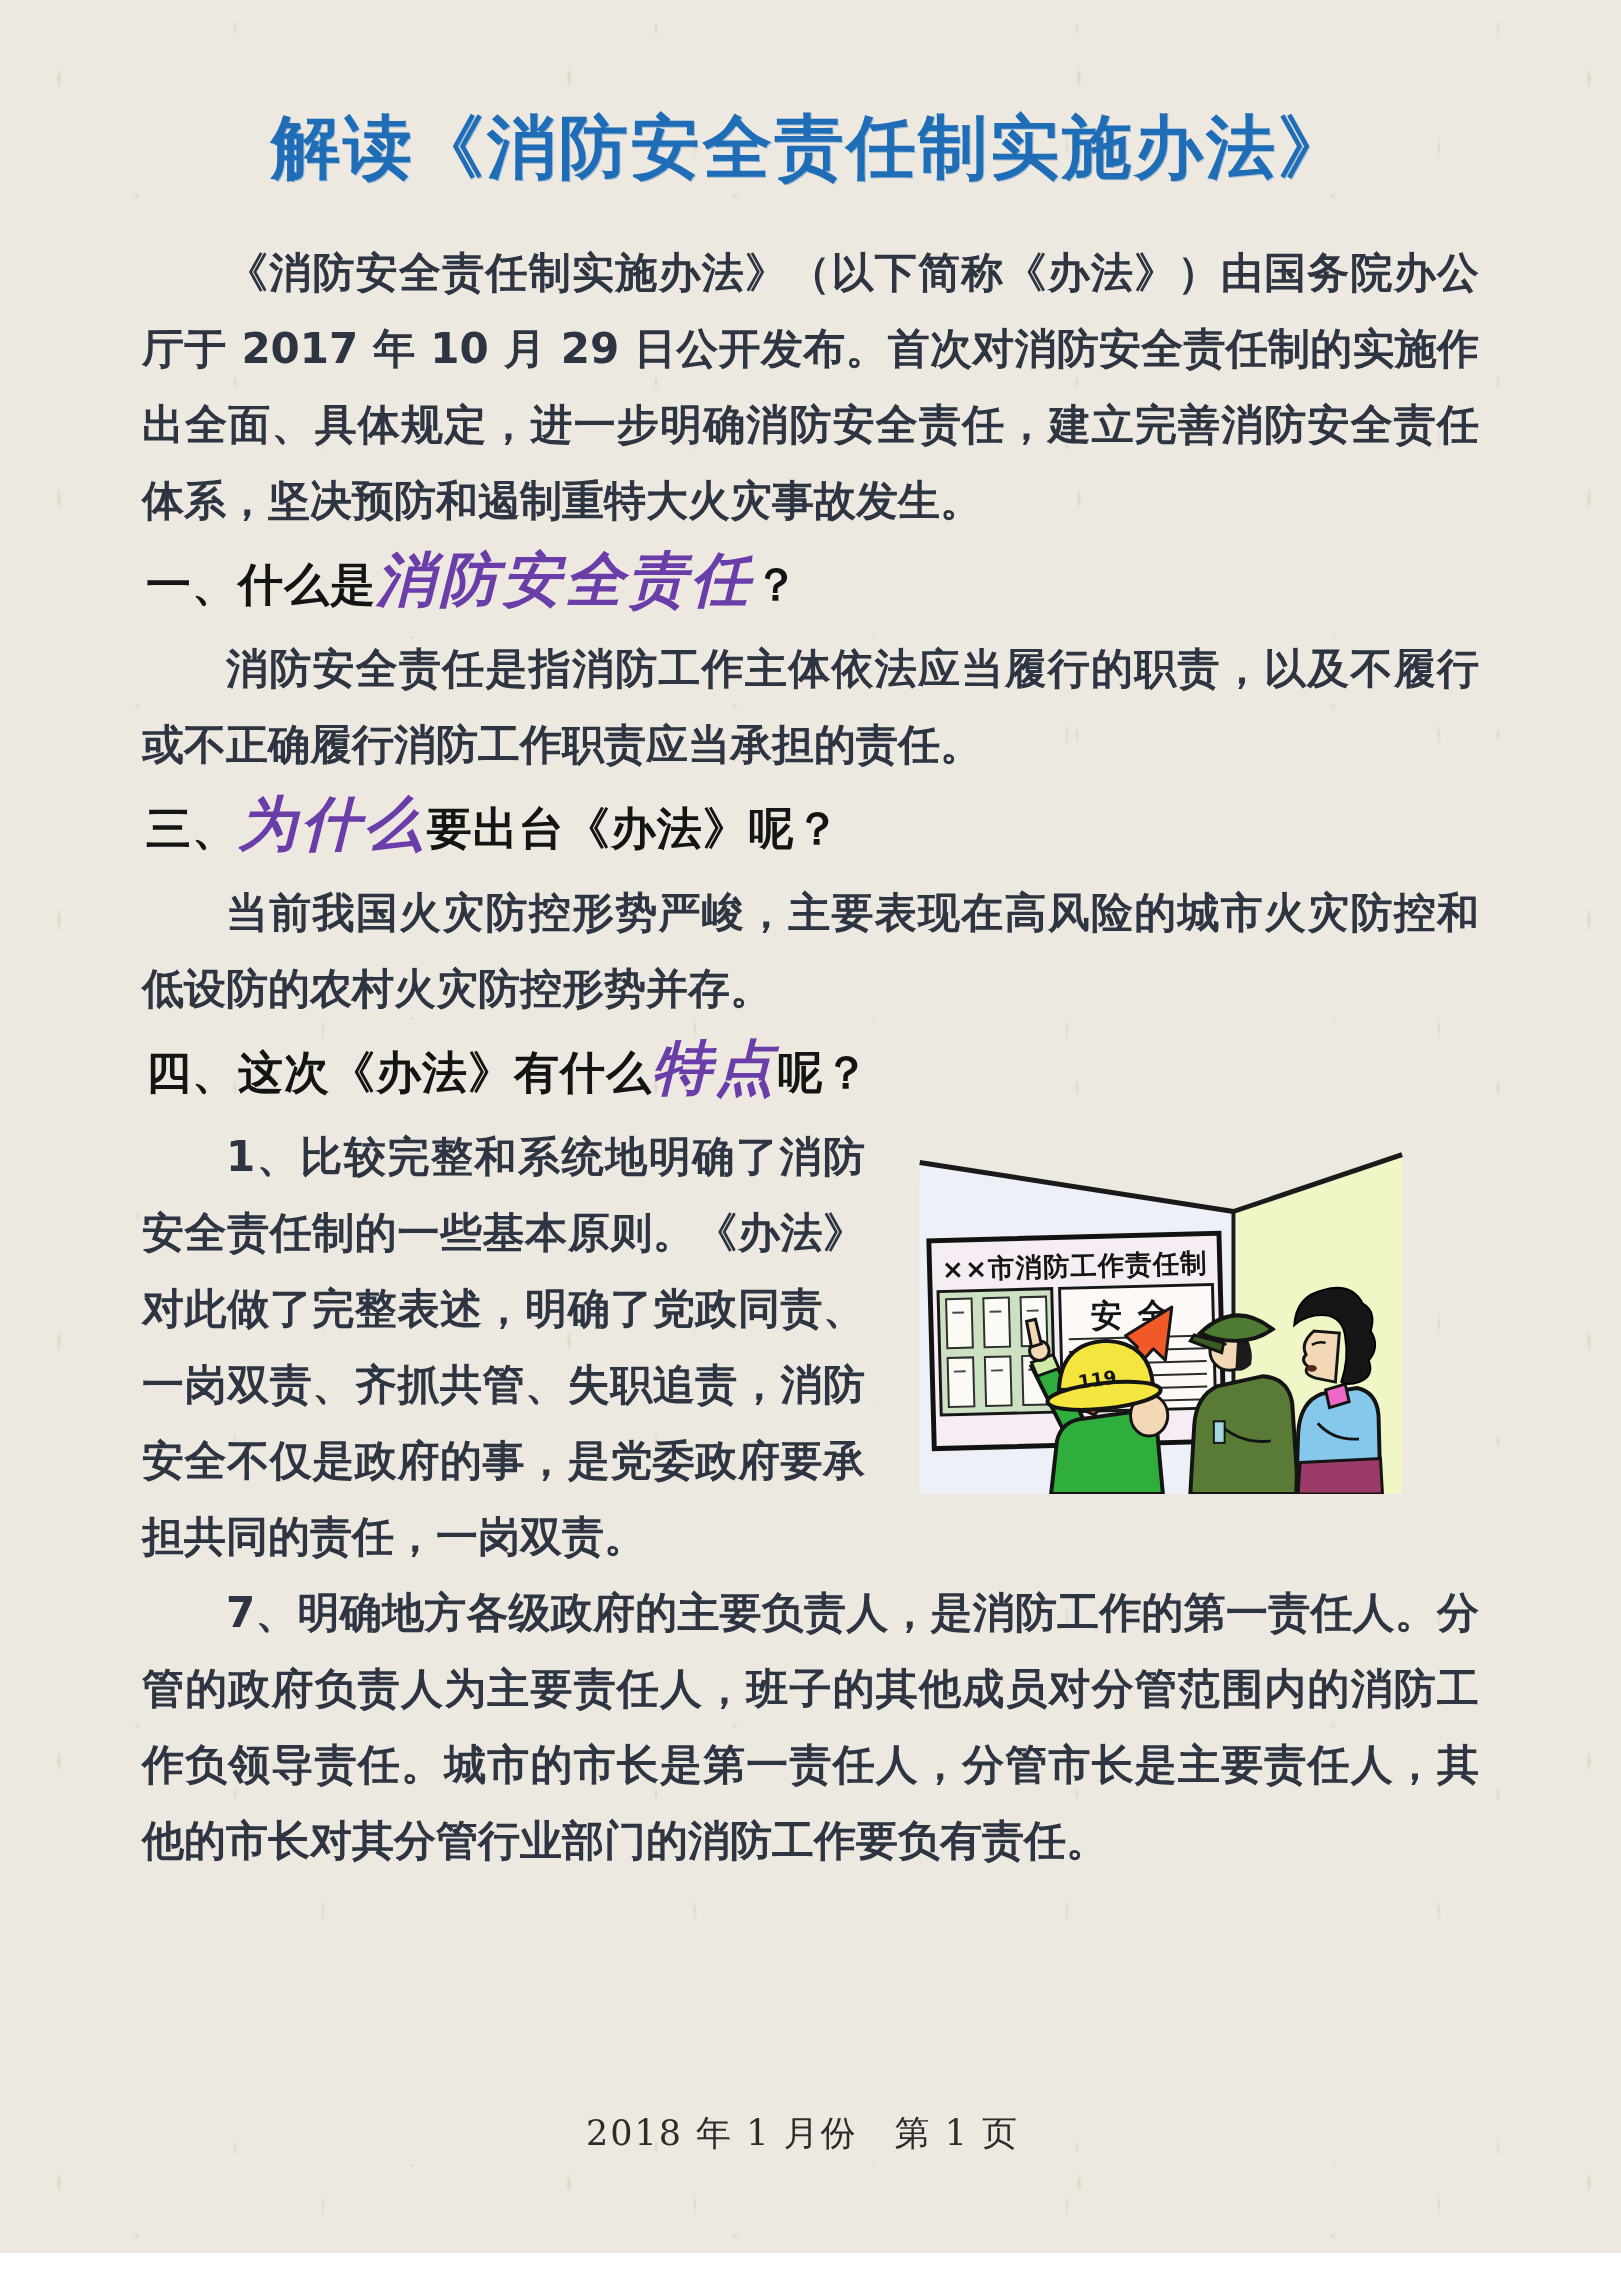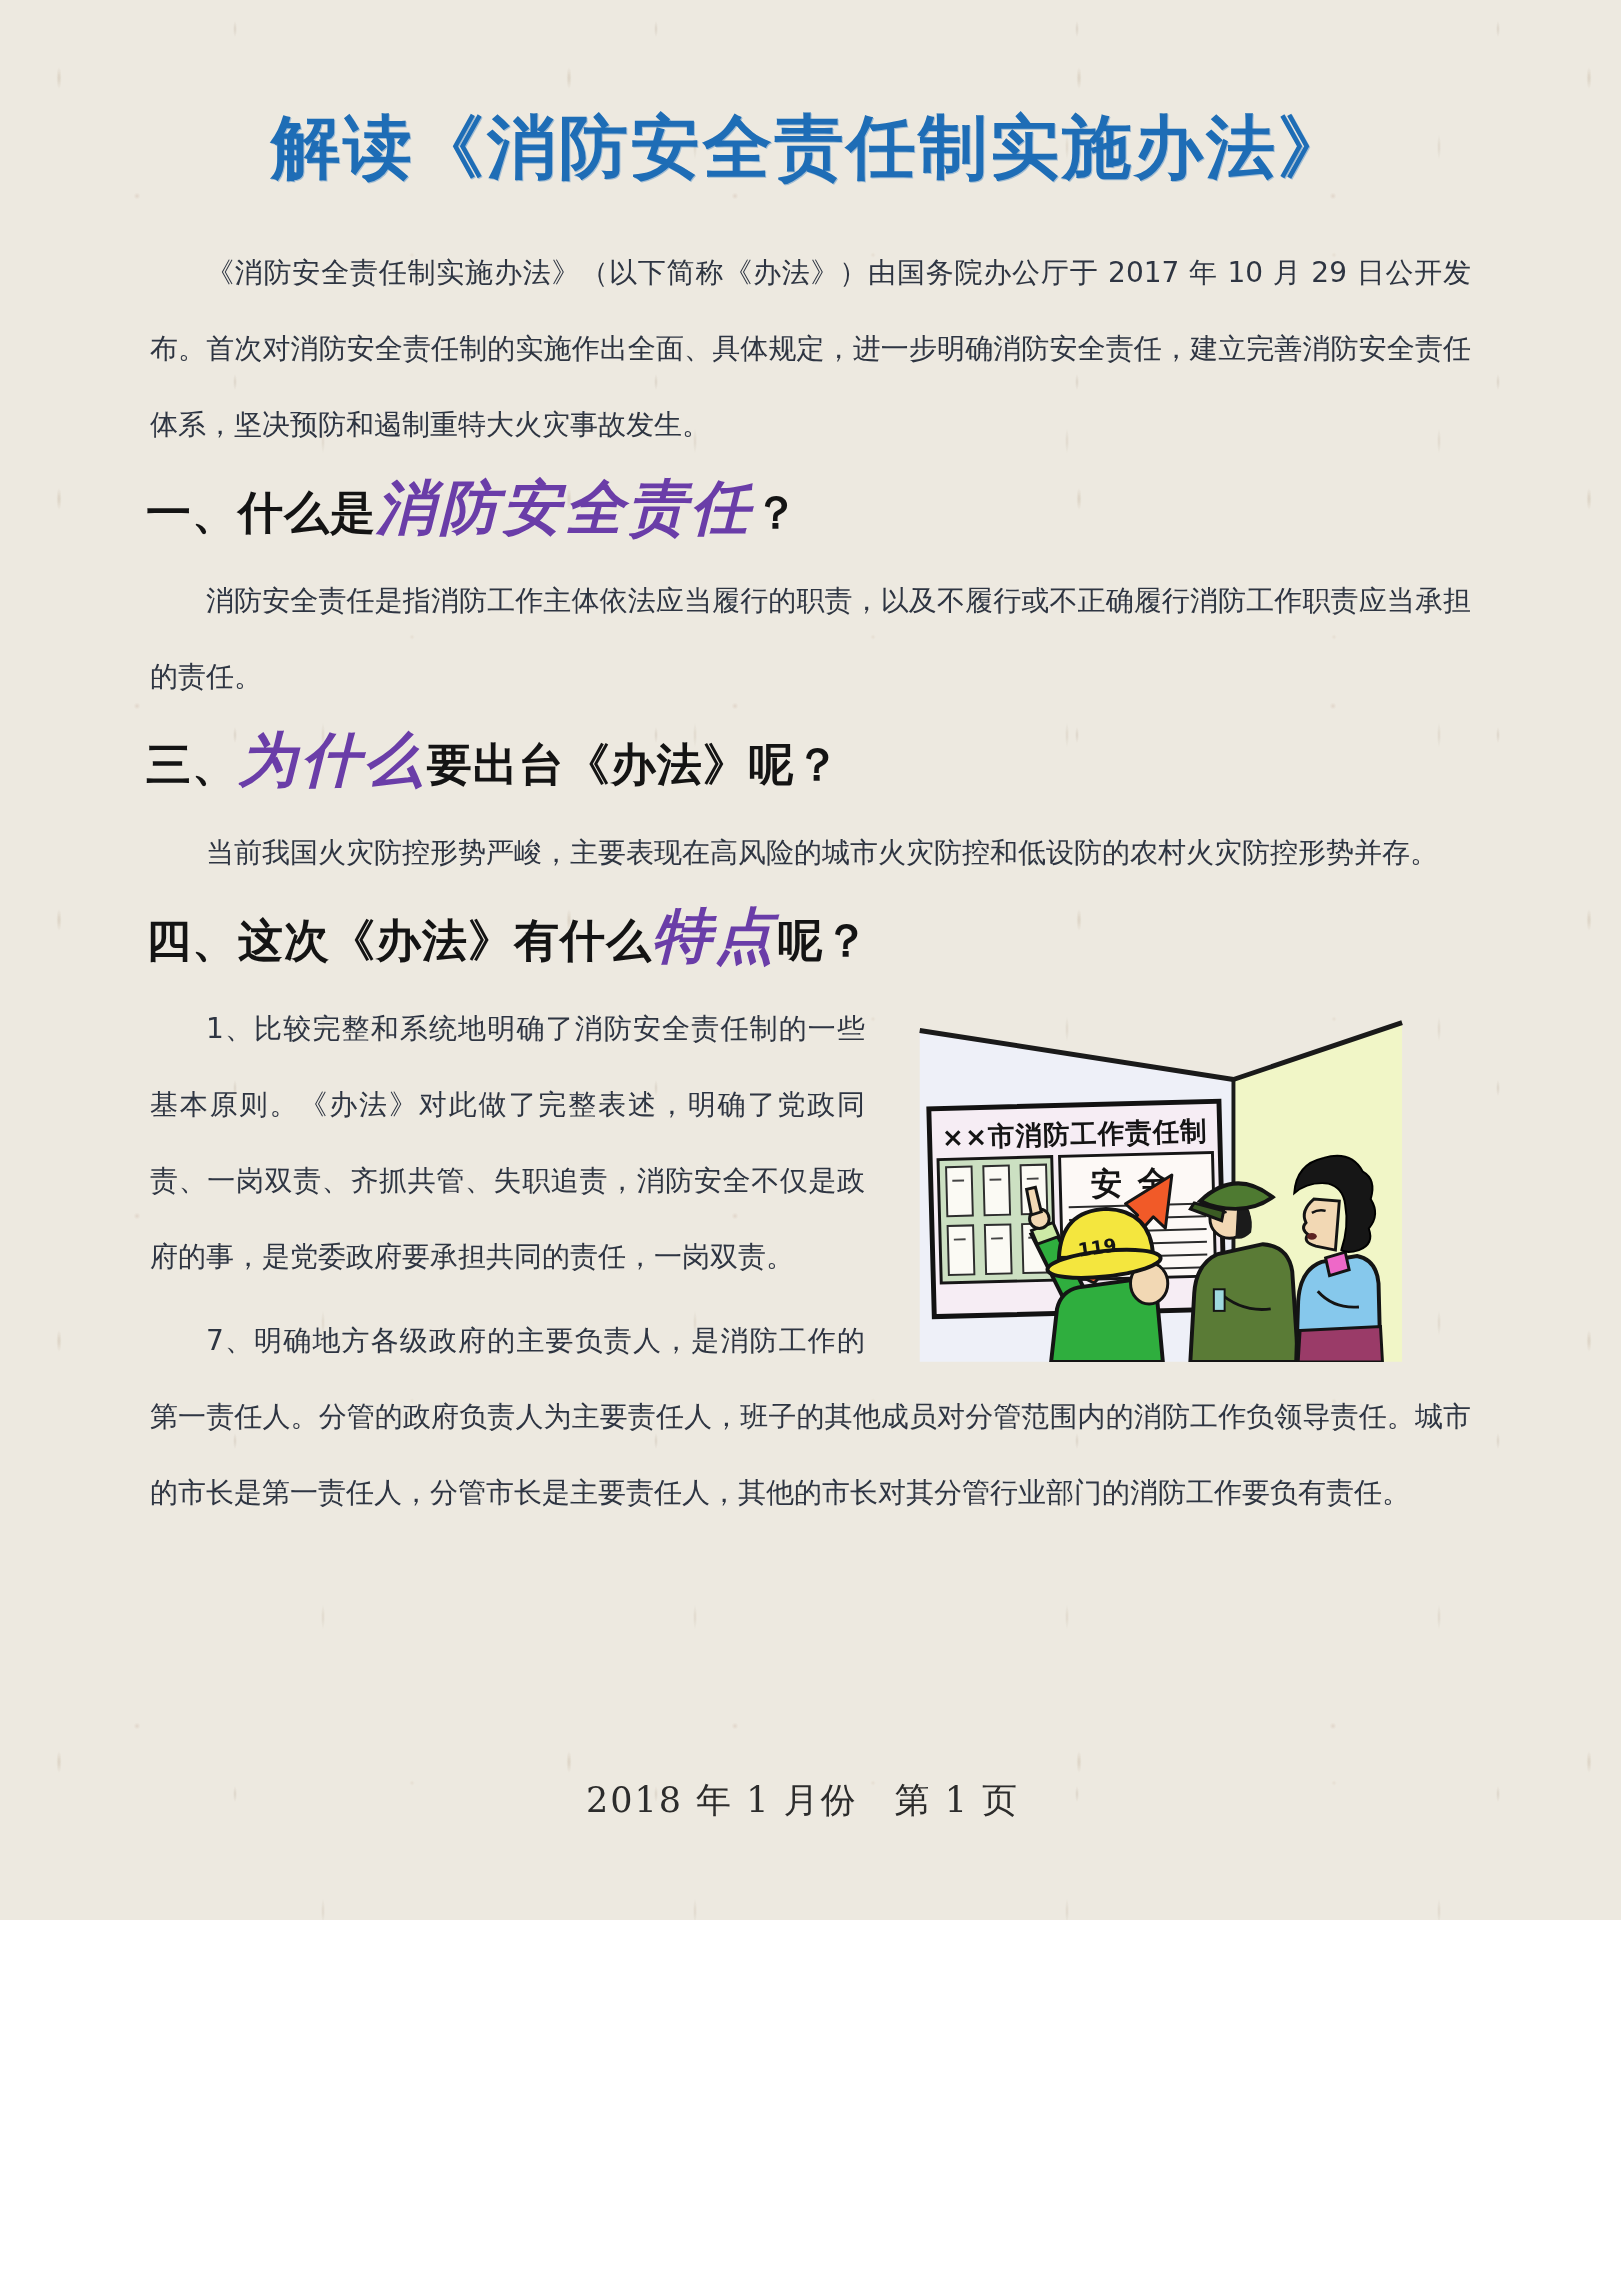--- a/index.html
+++ b/index.html
@@ -1,39 +1,39 @@
 <!DOCTYPE html>
 <html><head>
 <meta charset="utf-8">
 <style>
   html,body{margin:0;padding:0;}
   body{width:1621px;height:2293px;}
   .page{
-    position:relative;width:1621px;height:1920px;box-sizing:border-box;
+    position:relative;width:1621px;height:2253px;box-sizing:border-box;
     background-color:#ede9e0;
     background-image:
       radial-gradient(3.9px 15.7px at 59px 78px, rgba(178,156,128,.30), transparent 70%),
       radial-gradient(2.9px 11.8px at 235px 29px, rgba(160,140,118,.22), transparent 70%),
       radial-gradient(4.9px 4.9px at 137px 196px, rgba(190,160,140,.25), transparent 70%),
       radial-gradient(2.9px 17.6px at 323px 147px, rgba(170,150,125,.20), transparent 70%),
       radial-gradient(3.9px 3.9px at 412px 255px, rgba(200,170,150,.18), transparent 70%);
     background-size:510px 421px, 421px 353px, 598px 510px, 372px 294px, 461px 382px;
     font-family:"DejaVu Sans",sans-serif;
     overflow:hidden;
   }
   .content{padding:90px 142px 0 142px;}
   .title{
     margin:11.8px 0 41px 0;text-align:center;
     font-family:"DejaVu Serif",serif;font-weight:700;
     font-size:69px;letter-spacing:2.9px;color:#1e6db6;
     text-shadow:1px 1px 0 rgba(30,109,182,.35);
   }
   .para{
-    font-size:28px;line-height:76px;font-weight:400;color:#2e3542;
-    text-align:justify;text-indent:2em;margin:8px;
+    font-size:42px;line-height:76px;font-weight:700;color:#2e3542;
+    text-align:justify;text-indent:2em;margin:0;
   }
   .sec-h{
     font-family:"DejaVu Serif",serif;font-size:45px;line-height:84px;
     font-weight:700;color:#141414;margin:4px;letter-spacing:1px;
   }
   .sec-h .em{
     font-size:59px;line-height:1;color:#6a3da8;letter-spacing:3.9px;
     font-style:italic;font-family:"DejaVu Serif",serif;
   }
   .sec{overflow:visible;}

